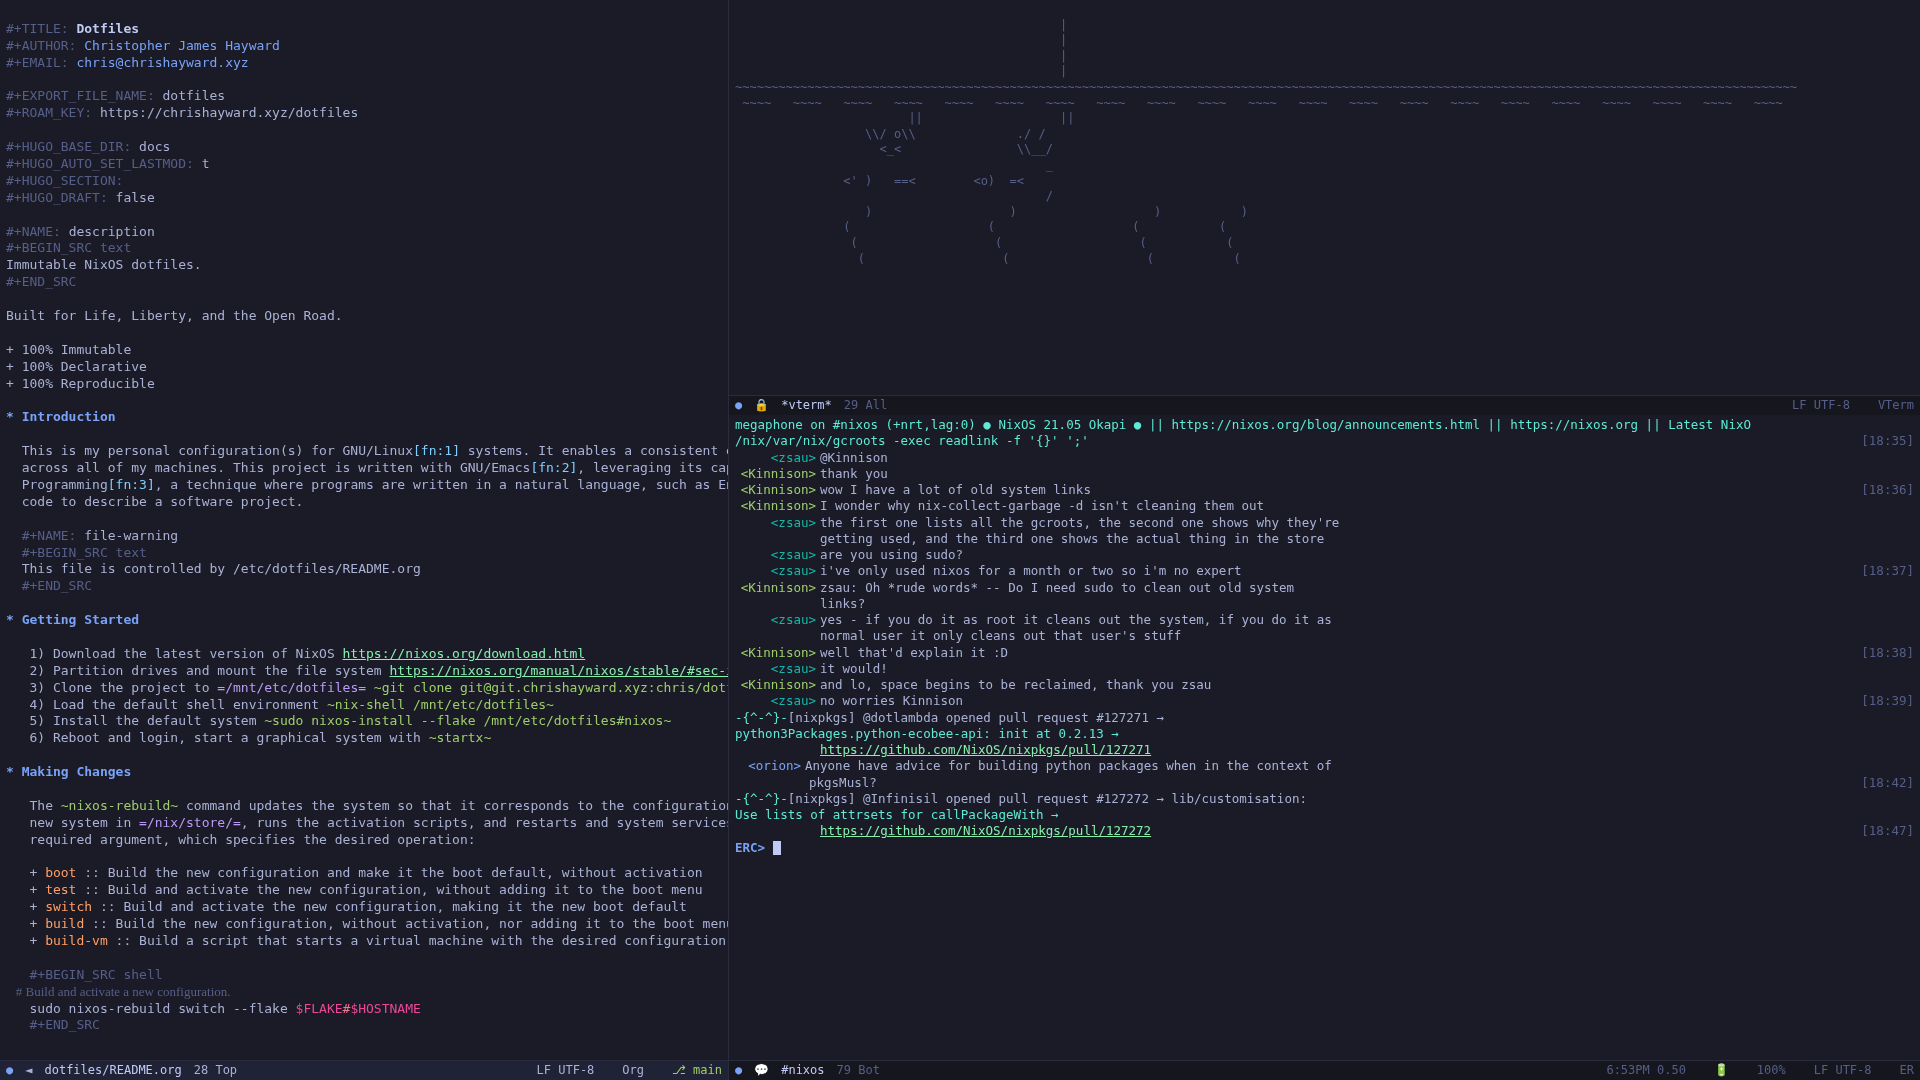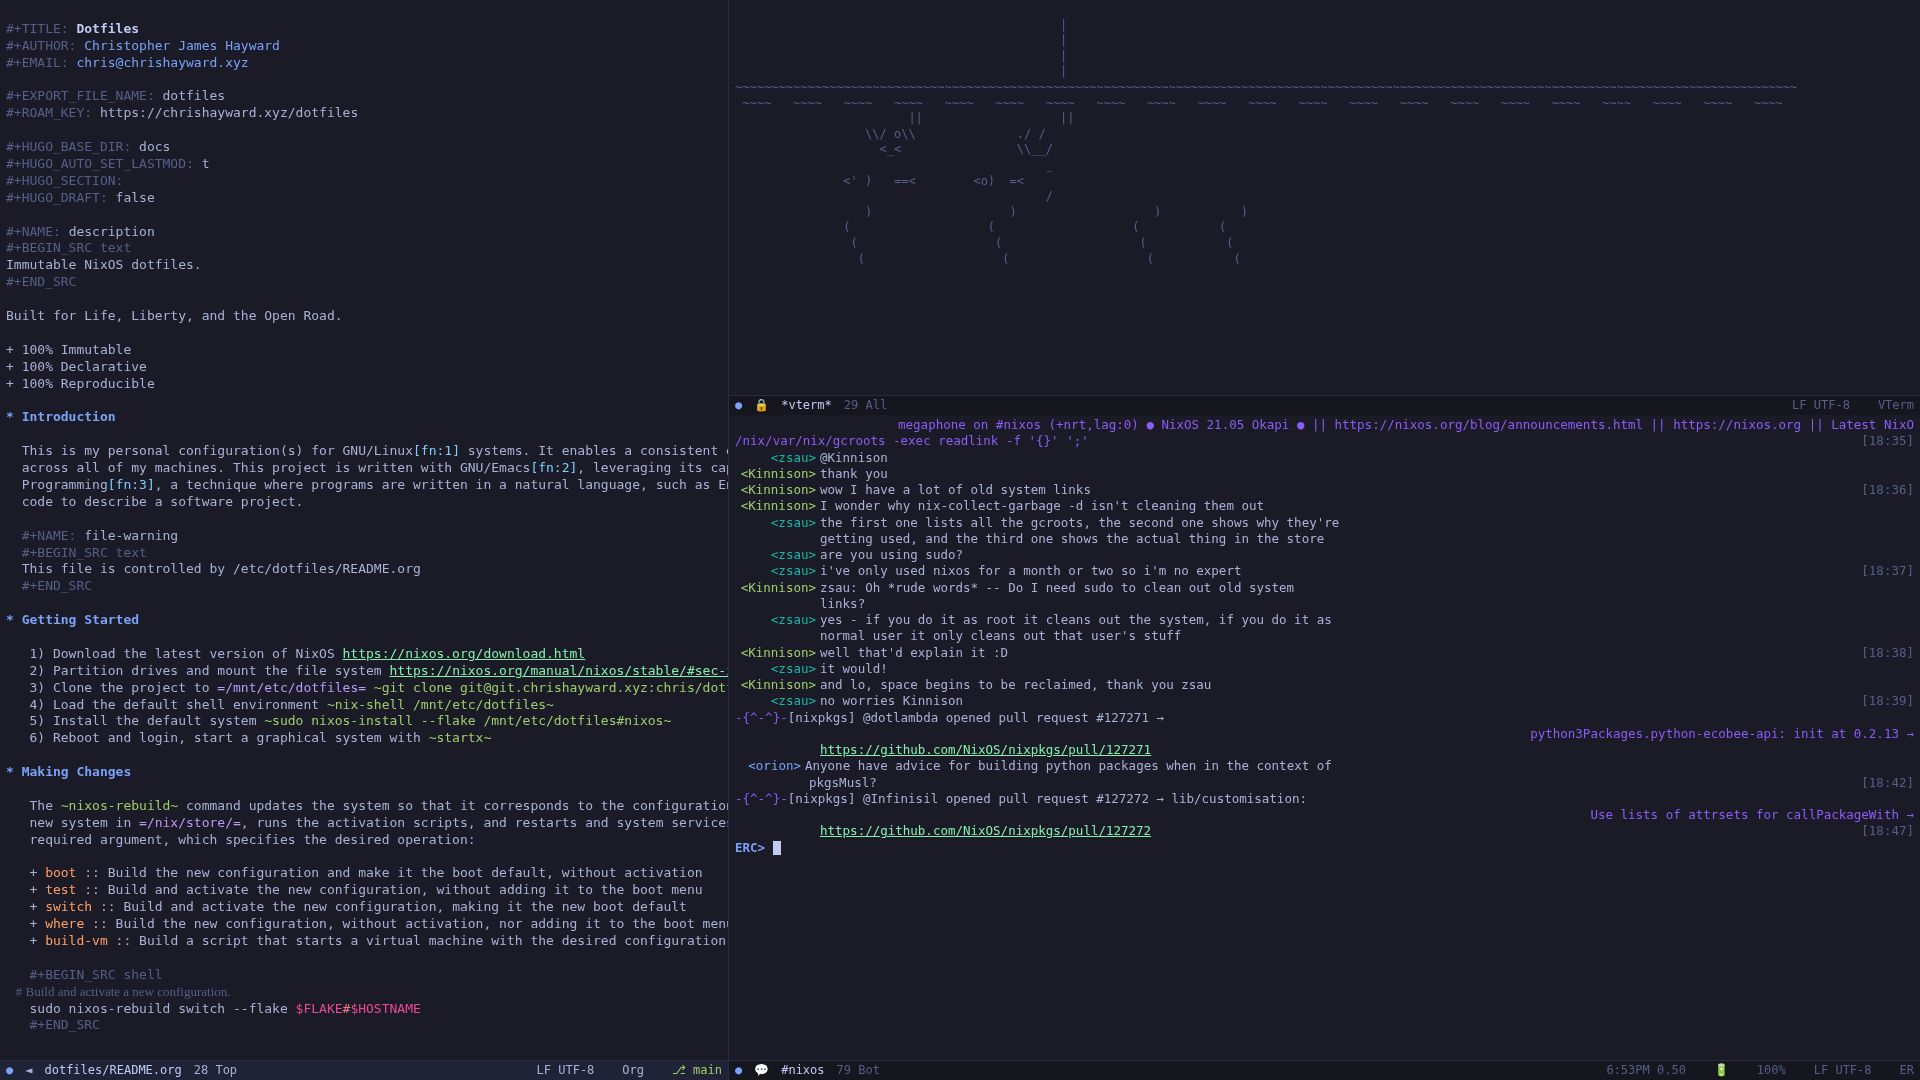--- a/index.html
+++ b/index.html
@@ -34,21 +34,21 @@
 .bullet { color: #ff9e64; }
 .var { color: #ec4899; }
 .builtin { color: #f7768e; }
 .comment { color: #565f89; font-family: Liberation Serif, serif; }
 .irc-line { display: flex; margin-bottom: 0; }
 .irc-nick { color: #14b8a6; min-width: 85px; text-align: right; padding-right: 4px; }
 .irc-nick2 { color: #9ece6a; }
 .irc-nick3 { color: #7aa2f7; }
 .irc-msg { flex: 1; color: #a9b1d6; }
 .irc-time { color: #565f89; }
-.irc-notice { color: #8b5cf6; text-align: right; }
+.irc-notice { color: #5eead4; }
 .irc-prompt { color: #7aa2f7; font-weight: bold; }
 .irc-cursor { display: inline-block; width: 8px; height: 14px; background: #c0caf5; vertical-align: middle; }
 .ml-seg { margin-right: 12px; }
 .ml-dot { color: #7aa2f7; }
 .ml-file { color: #c0caf5; }
 .ml-branch { color: #9ece6a; }
 .ml-right { margin-left: auto; display: flex; gap: 28px; }
 .ascii-fish { color: #565f89; }
 .tilde-row { color: #565f89; letter-spacing: 0; }
 </style>
@@ -104,21 +104,21 @@
 
 <span class="heading">* Making Changes</span>
 
 <span>   The </span><span class="verbatim">~nixos-rebuild~</span><span> command updates the system so that it corresponds to the configuration specified in the module. It builds the</span>
 <span>   new system in </span><span class="code-inline">=/nix/store/=</span><span>, runs the activation scripts, and restarts and system services (if needed). The command has one</span>
 <span>   required argument, which specifies the desired operation:</span>
 
    + <span class="bullet">boot</span><span> :: Build the new configuration and make it the boot default, without activation</span>
    + <span class="bullet">test</span><span> :: Build and activate the new configuration, without adding it to the boot menu</span>
    + <span class="bullet">switch</span><span> :: Build and activate the new configuration, making it the new boot default</span>
-   + <span class="bullet">where</span><span> :: Build the new configuration, without activation, nor adding it to the boot menu</span>
+   + <span class="bullet">build</span><span> :: Build the new configuration, without activation, nor adding it to the boot menu</span>
    + <span class="bullet">build-vm</span><span> :: Build a script that starts a virtual machine with the desired configuration</span>
 
 <span class="src-begin">   #+BEGIN_SRC shell</span>
 <span class="comment">   # Build and activate a new configuration.</span>
 <span>   sudo nixos-rebuild switch --flake </span><span class="var">$FLAKE</span><span class="builtin">#</span><span class="var">$HOSTNAME</span>
 <span class="src-begin">   #+END_SRC</span>
 </div>
     <div class="modeline modeline-active">
       <span class="ml-seg ml-dot">●</span>
       <span class="ml-seg">◄</span>

